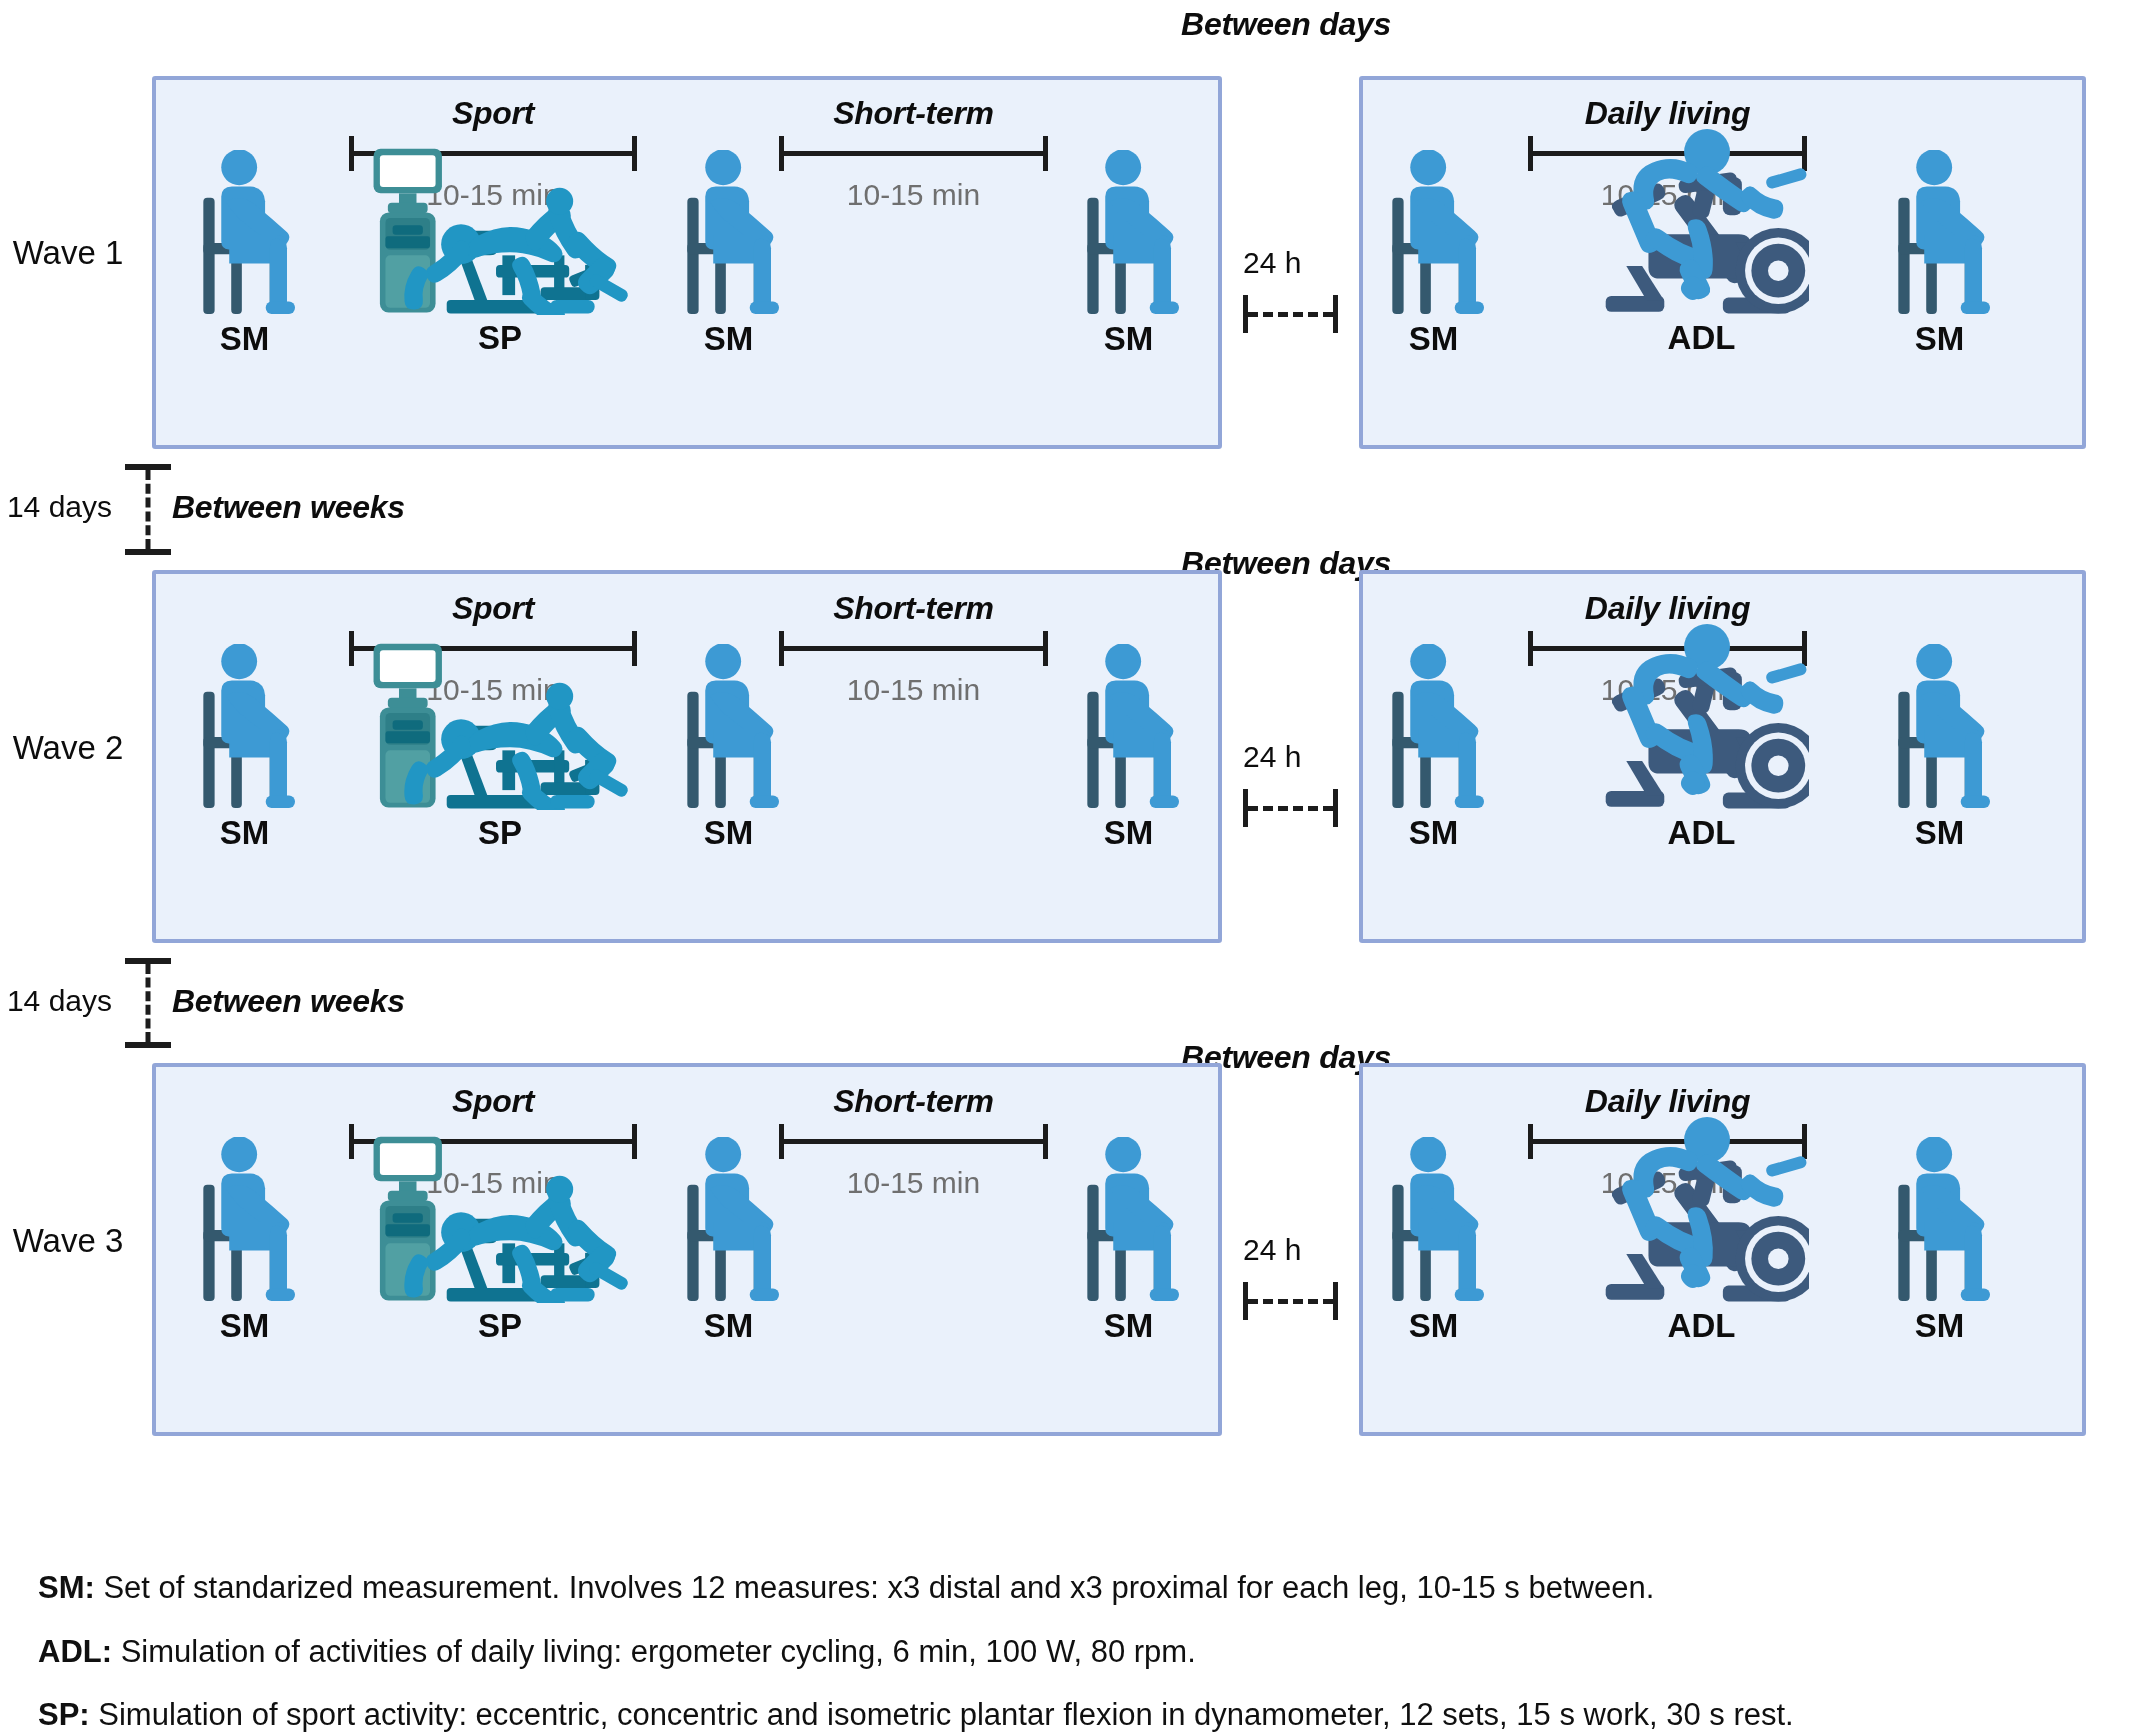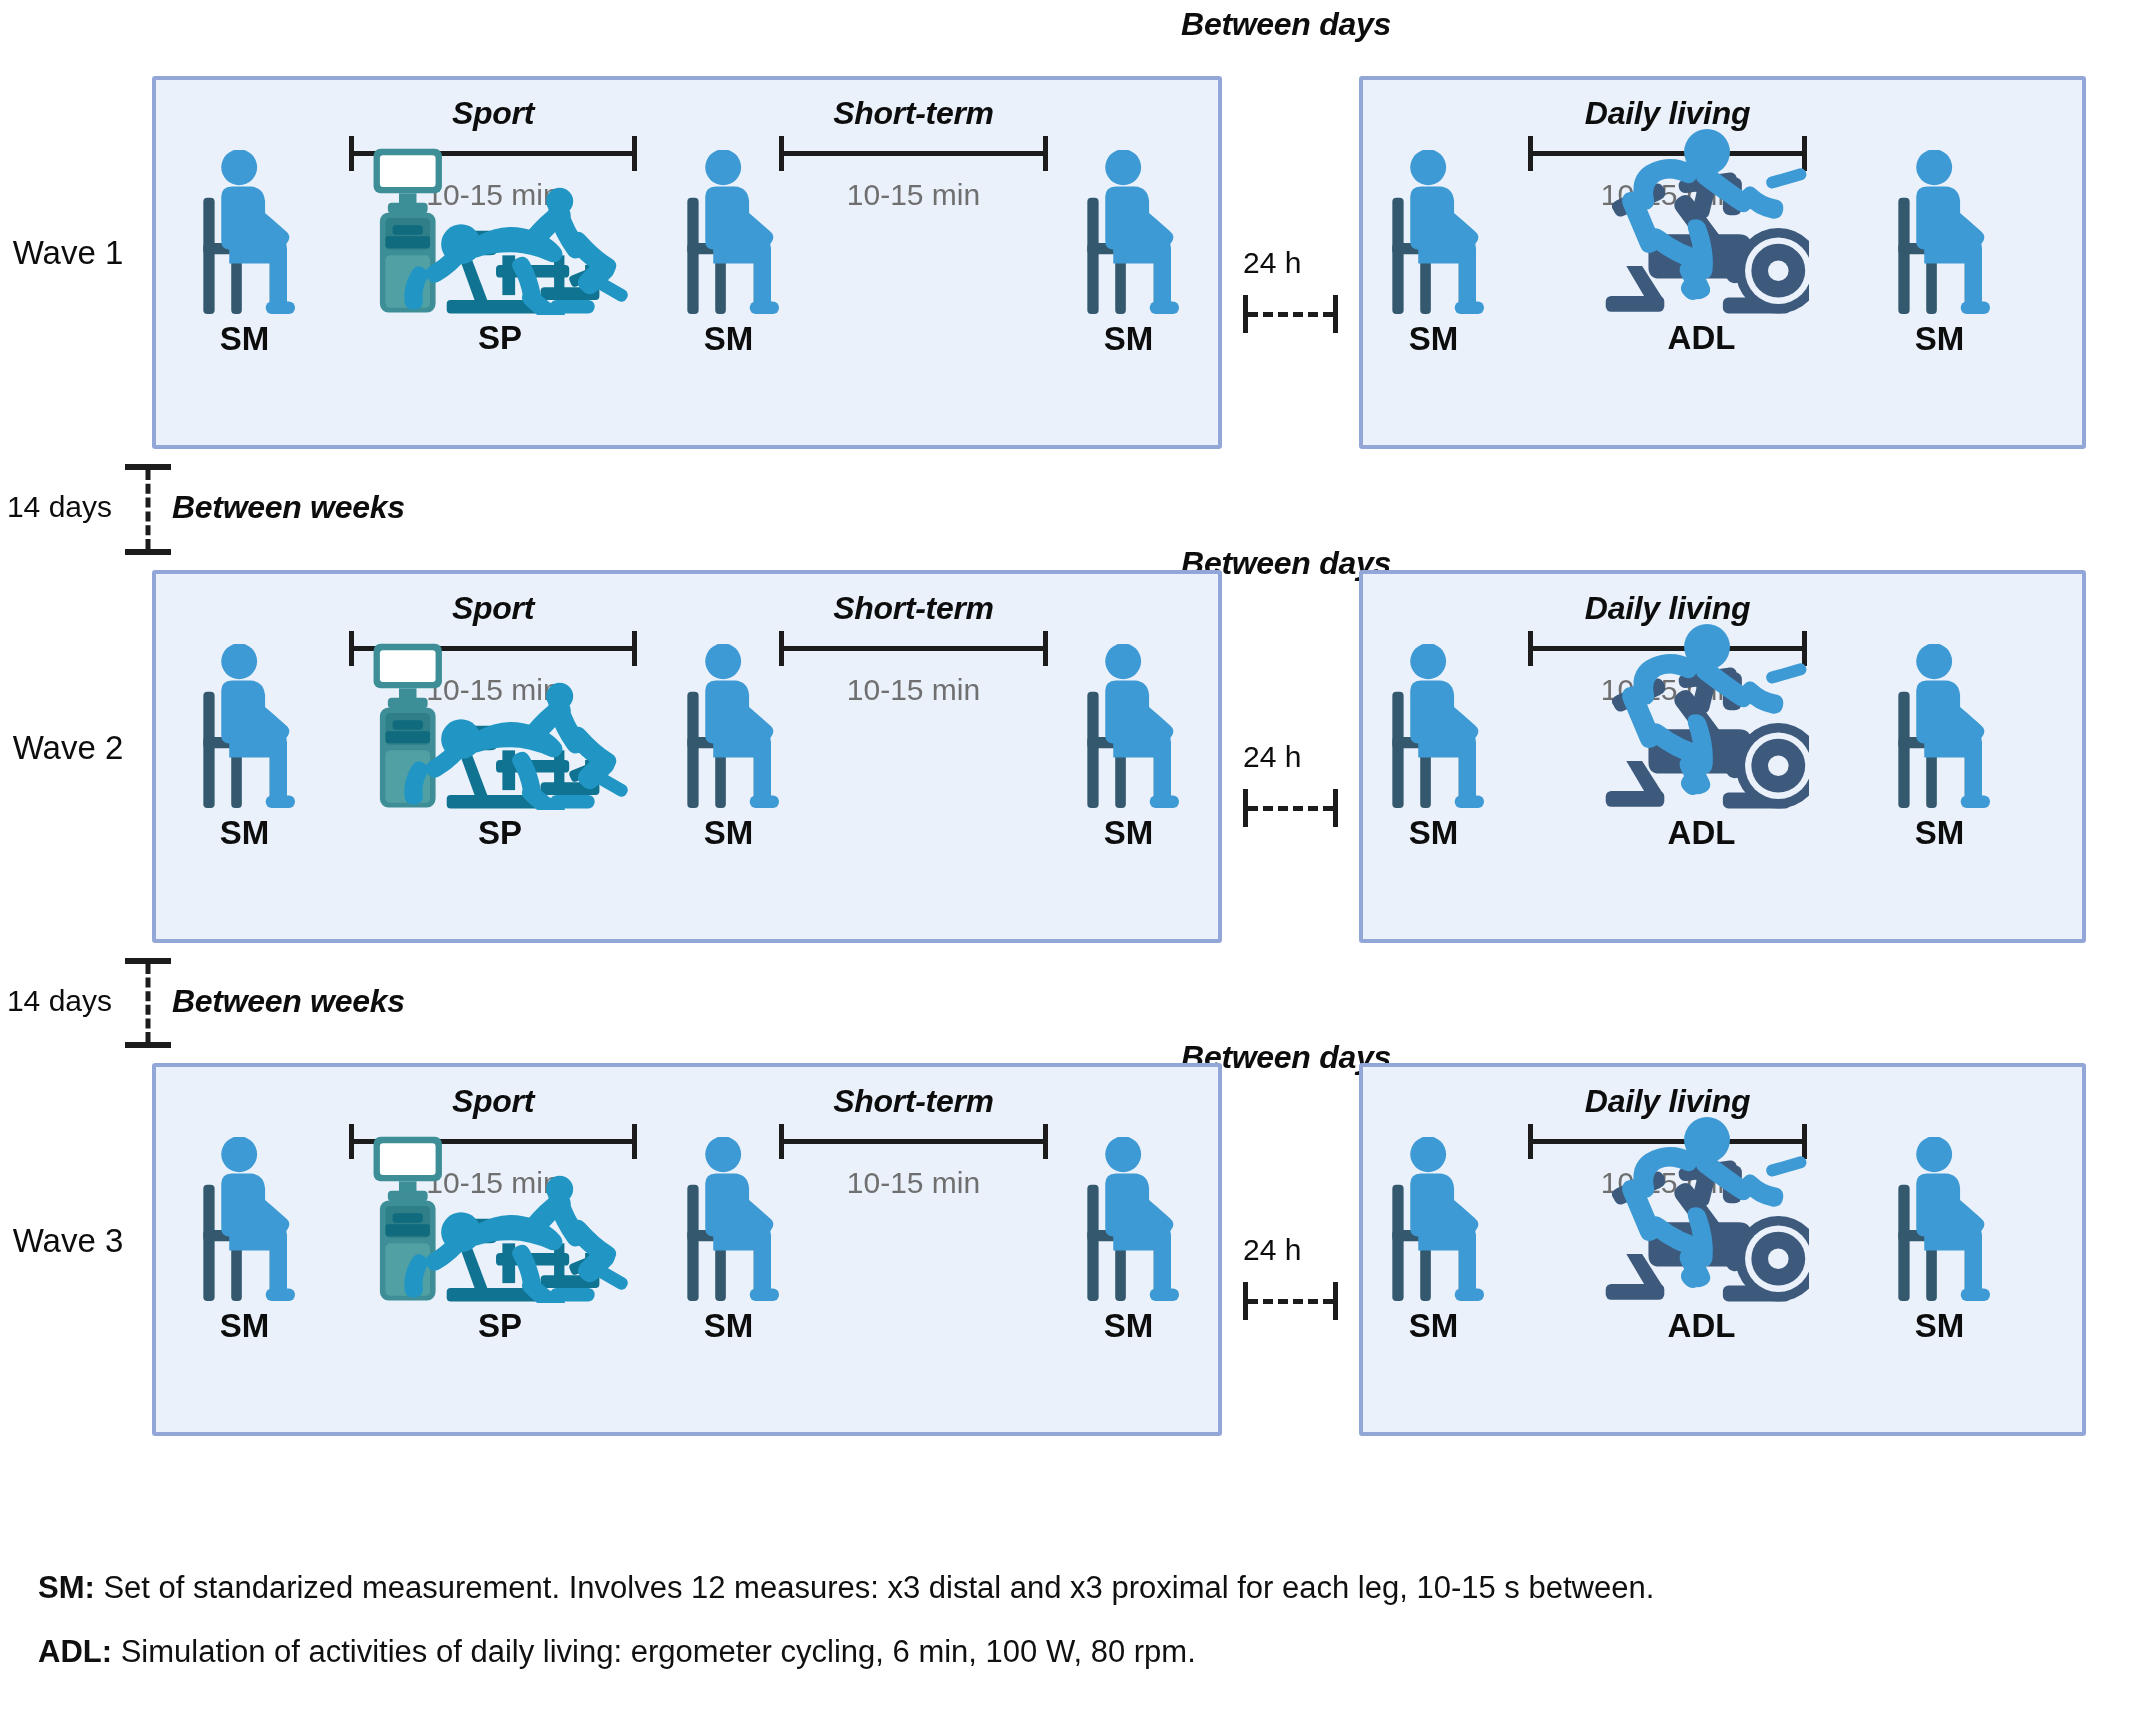--- a/index.html
+++ b/index.html
@@ -335,20 +335,21 @@
     <div class="hdr-between-weeks abs" style="left: 172px; top: 489px;">Between weeks</div>
     <div class="conn14" style="left: 119px; top: 958px; width: 57px; height: 90px;">
       <div class="tcap t"></div>
       <div class="vdash"></div>
       <div class="tcap b"></div>
     </div>
     <div class="days-label abs" style="left: 0px; top: 984px; width: 112px; text-align: right;">14 days</div>
     <div class="hdr-between-weeks abs" style="left: 172px; top: 983px;">Between weeks</div>
     <div class="legend-line" style="top: 1570px;"><b>SM:</b><span> Set of standarized measurement. Involves 12 measures: x3 distal and x3 proximal for each leg, 10-15 s between.</span></div>
     <div class="legend-line" style="top: 1634px;"><b>ADL:</b><span> Simulation of activities of daily living: ergometer cycling, 6 min, 100 W, 80 rpm.</span></div>
+    <div class="legend-line" style="top: 1697px;"><b>SP:</b><span> Simulation of sport activity: eccentric, concentric and isometric plantar flexion in dynamometer, 12 sets, 15 s work, 30 s rest.</span></div>
   </div>
 
 <svg width="0" height="0" style="position:absolute" aria-hidden="true">
   <defs>
 
     <g id="ico-sm">
       <g fill="#34596e">
         <rect x="18" y="72" width="17" height="175" rx="6"></rect>
         <rect x="18" y="140" width="120" height="17" rx="6"></rect>
         <rect x="118" y="140" width="17" height="107" rx="6"></rect>

